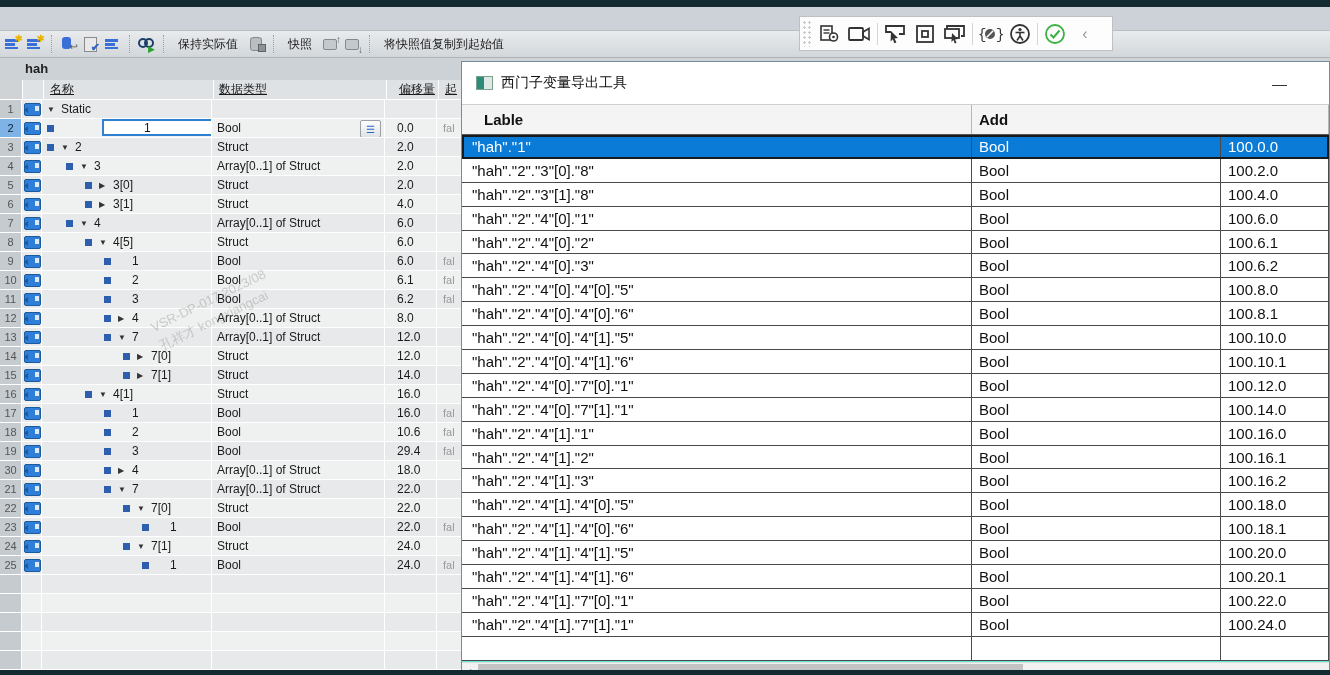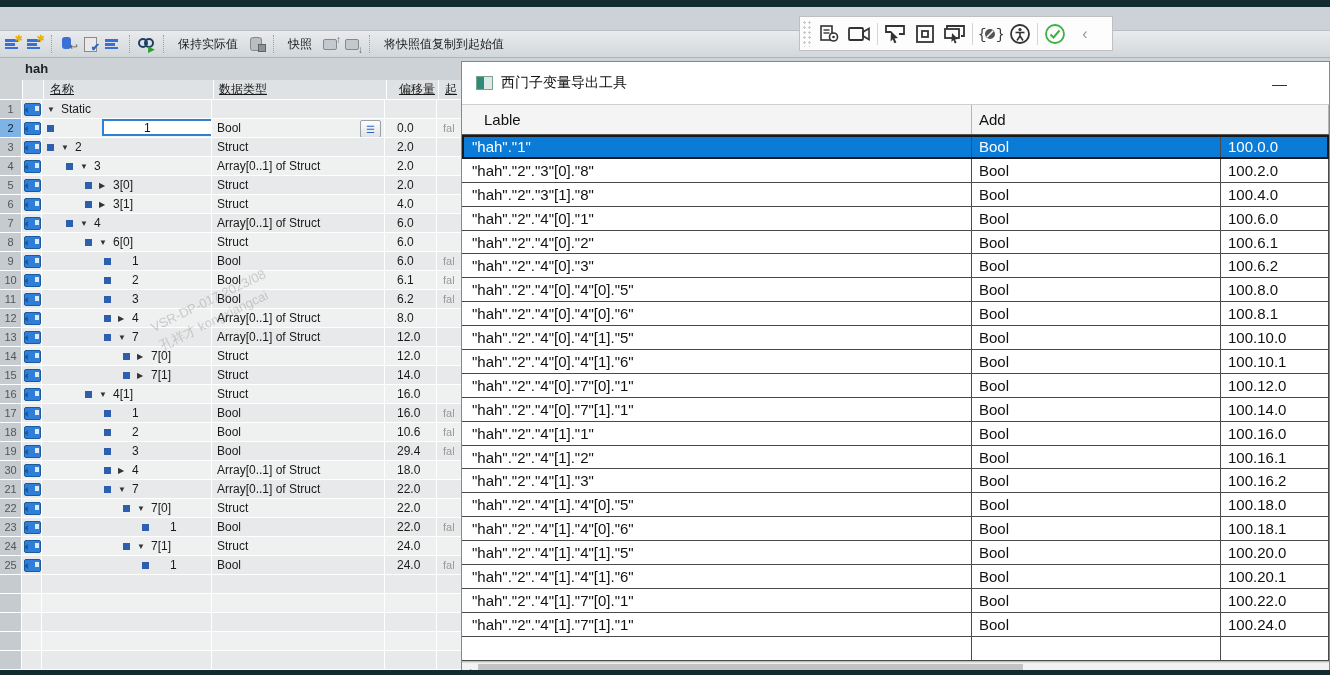--- a/index.html
+++ b/index.html
@@ -60,21 +60,21 @@
     border:1px solid #9aa0a5;border-radius:2px;display:flex;align-items:center;justify-content:center;font-size:10px;color:#2f66c8;}
   .startval{color:#999;font-size:11px;}
 
   
   .dialog{position:absolute;left:461px;top:13px;width:869px;height:657px;background:#5eead4;
     border:1px solid #7a8a99;box-sizing:border-box;z-index:4;display:flex;flex-direction:column;margin-top:48px;}
   .dlg-title{height:42px;flex:none;display:flex;align-items:center;padding-left:14px;font-size:14px;color:#111;background:#fff;border-bottom:1px solid #d0d0d0;}
   .dlg-appicon{width:15px;height:12px;border:1px solid #7aa38e;background:linear-gradient(90deg,#2e8b7a 0 7px,#dfe8e4 7px);margin-right:8px;flex:none;}
   .dlg-min{margin-left:auto;margin-right:42px;font-size:15px;color:#333;cursor:default;}
   .dlg-header{height:29px;flex:none;display:flex;background:#f4f4f4;border-bottom:1px solid #555;font-size:15px;color:#111;}
-  .dlg-header>div{display:flex;align-items:center;border-right:1px solid #b5b5b5;box-sizing:border-box;}
+  .dlg-header>div{display:flex;align-items:center;border-right:1px solid #b5b5b5;box-sizing:border-box;font-weight:bold;}
   .dc-label{width:510px;flex:none;padding-left:22px;}
   .dc-ty{width:249px;flex:none;padding-left:7px;}
   .dc-add{flex:1;padding-left:7px;}
   .drow{display:flex;height:22.9px;flex:none;font-size:15px;color:#111;background:#fff;border-bottom:1px solid #4a4a4a;}
   .drow>div{display:flex;align-items:center;border-right:1px solid #4a4a4a;box-sizing:border-box;overflow:hidden;white-space:nowrap;}
   .drow .dc-label{padding-left:10px;}
   .drow.sel{background:#0a7bd6;color:#fff;outline:2px solid #1a1a1a;outline-offset:-2px;position:relative;z-index:2;}
   .drow.empty>div{color:transparent;}
   .dlg-scroll{height:17px;flex:none;margin-top:1px;background:#f2f2f2;display:flex;align-items:center;border-top:1px solid #dcdcdc;}
   .sb-arrow{width:16px;text-align:center;color:#9a9a9a;font-size:12px;flex:none;}
@@ -256,21 +256,21 @@
           <div class="tc-start cell"></div>
         </div>
         <div class="trow even">
           <div class="tc-gutter">8</div>
           <div class="tc-icon cell">
             <span class="tagico"></span>
           </div>
           <div class="tc-name cell" style="position: relative; padding-left: 43px;">
             <span class="bullet"></span>
             <span class="tri">▼</span>
-            <span>6[0]</span>
+            <span>4[5]</span>
           </div>
           <div class="tc-type cell" style="position: relative;">Struct</div>
           <div class="tc-offset cell">6.0</div>
           <div class="tc-start cell"></div>
         </div>
         <div class="trow odd">
           <div class="tc-gutter">9</div>
           <div class="tc-icon cell">
             <span class="tagico"></span>
           </div>

